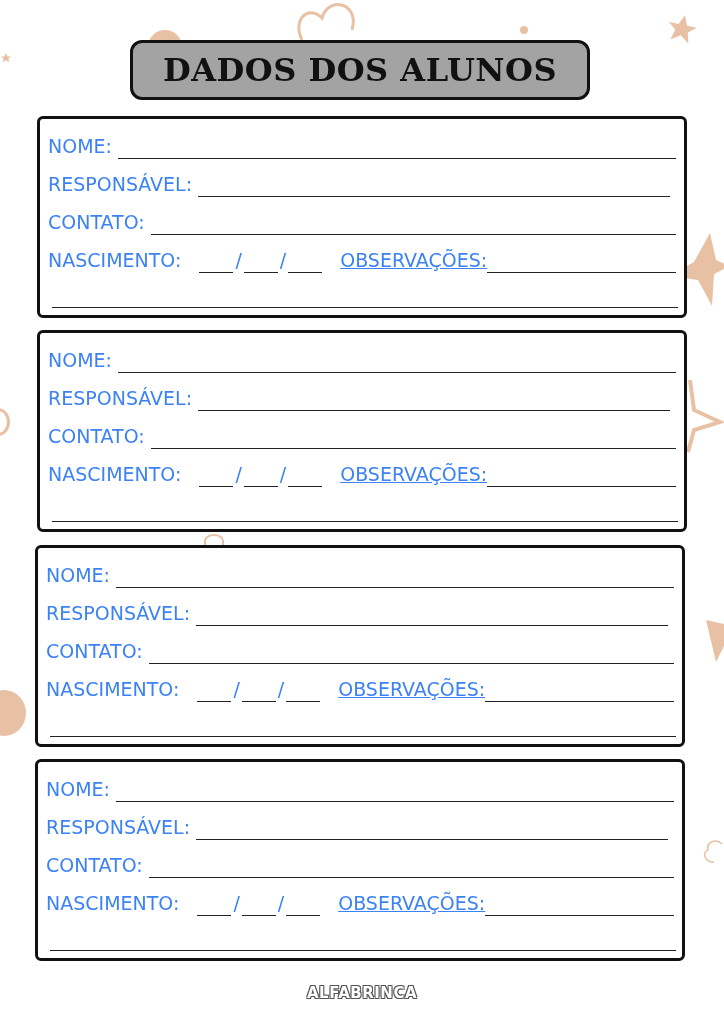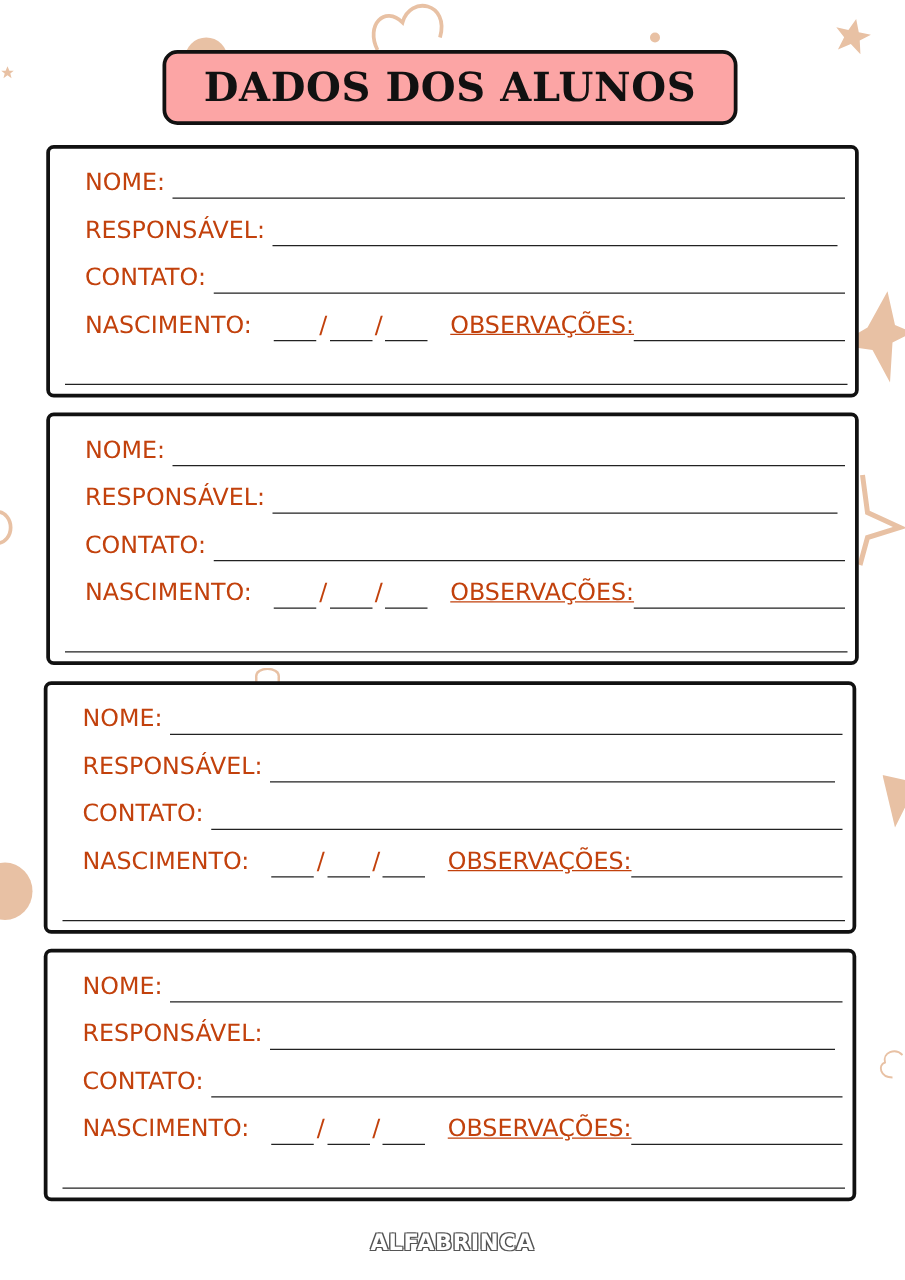--- a/index.html
+++ b/index.html
@@ -5,50 +5,50 @@
     html, body { margin: 0; padding: 0; }
     body {
       width: 724px; height: 1024px; position: relative; overflow: hidden;
       background: #ffffff;
       font-family: "DejaVu Sans", sans-serif;
       color: #111;
     }
     .deco { position: absolute; }
     .title-box {
       position: absolute; left: 130px; top: 40px; width: 460px; height: 60px;
-      border: 3px solid #111; border-radius: 12px; background: #fca5a5;
+      border: 3px solid #111; border-radius: 12px; background: #a3a3a3;
       display: flex; align-items: center; justify-content: center;
       box-sizing: border-box;
     }
     .title-text {
       font-family: "DejaVu Serif", serif; font-weight: bold; font-size: 32px;
       letter-spacing: 0.5px; color: #111;
     }
     .card {
       position: absolute; width: 650px; height: 202px; box-sizing: border-box;
       border: 3px solid #111; border-radius: 6px; background: #fff;
     }
     .row {
-      position: absolute; left: 28px; right: 8px; height: 28px;
+      position: absolute; left: 8px; right: 8px; height: 28px;
       display: flex; align-items: flex-end;
-      font-size: 19px; font-family: "DejaVu Sans", sans-serif; color: #c2410c;
+      font-size: 19px; font-family: "DejaVu Sans", sans-serif; color: #3b82f6;
     }
     .lbl { white-space: nowrap; line-height: 22px; padding-bottom: 2px; }
     .line {
       flex: 1; border-bottom: 1.5px solid #222; margin-left: 6px; height: 22px;
     }
     .short { display: inline-block; border-bottom: 1.5px solid #222; height: 20px; width: 34px; }
     .slash { display: inline-block; line-height: 22px; padding-bottom: 2px; margin: 0 2px; }
     .date { display: flex; align-items: flex-end; margin-left: 18px; }
     .obs-lbl { margin-left: 18px; white-space: nowrap; line-height: 22px; padding-bottom: 2px; text-decoration: underline; }
     .obs-line { flex: 1; border-bottom: 1.5px solid #222; height: 22px; margin-left: 0; }
     .full-line { position: absolute; left: 12px; right: 6px; border-bottom: 1.5px solid #222; }
     .footer {
       position: absolute; left: 0; right: 0; top: 984px; text-align: center;
-      font-family: "DejaVu Sans", sans-serif; font-weight: bold; font-size: 18px;
+      font-family: "DejaVu Sans", sans-serif; font-weight: bold; font-size: 15px;
       color: #fff; letter-spacing: 0.5px;
       text-shadow: -1px -1px 0 #555, 1px -1px 0 #555, -1px 1px 0 #555, 1px 1px 0 #555;
     }
   </style>
 </head>
 <body>
 
 <svg class="deco" style="left:294px;top:0px" width="70" height="46" viewBox="0 0 70 46">
   <path d="M8 40 C -2 20, 14 4, 28 18 C 34 -4, 66 2, 58 30" fill="none" stroke="#e8c1a4" stroke-width="3"></path>
 </svg>

